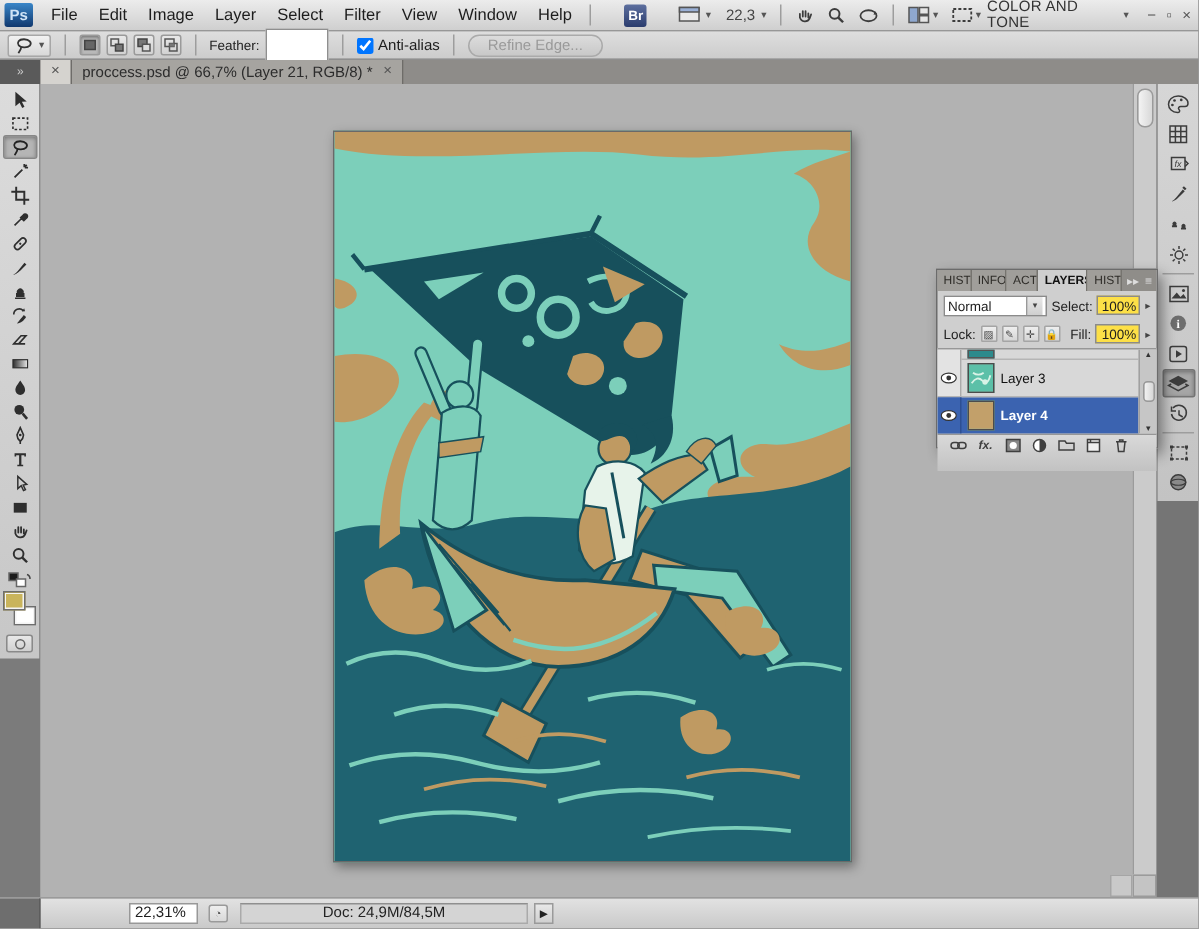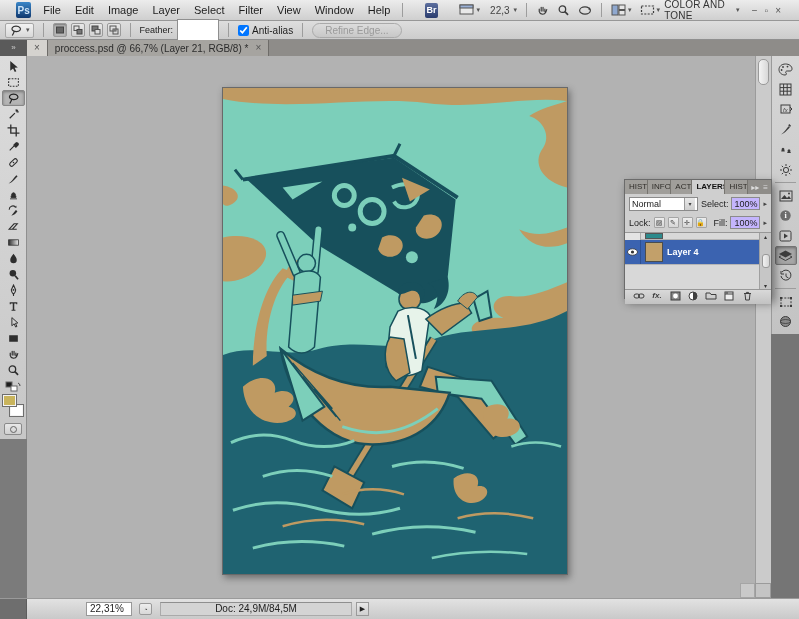--- a/index.html
+++ b/index.html
@@ -5,21 +5,21 @@
   * { box-sizing: border-box; margin: 0; padding: 0; }
   html,body { background:#888; }
   .app{
     position:relative; width:799px; height:619px; overflow:hidden;
     font-family:"Liberation Sans","DejaVu Sans",sans-serif; font-size:11px; color:#1d1d1d;
     background:#b2b2b2; user-select:none;
   }
   
   .menubar{position:absolute;left:0;top:0;width:799px;height:21px;
     background:linear-gradient(#ececec,#cfcfcf);border-bottom:1px solid #979797;
-    display:flex;align-items:center;padding:0 16px;}
+    display:flex;align-items:center;padding:0 3px;}
   .pslogo{width:20px;height:16px;border-radius:2px;background:linear-gradient(#3a86c8,#10386e);
     color:#cfe4f7;font-weight:bold;font-size:10px;display:flex;align-items:center;justify-content:center;margin-right:5px;}
   .mitem{padding:3px 7px;border-radius:2px;}
   .vsep{width:1px;height:14px;background:#9d9d9d;margin:0 5px;flex:0 0 auto;}
   .appbtn{display:flex;align-items:center;gap:2px;padding:1px 3px;border:1px solid transparent;border-radius:2px;}
   .brbtn{width:16px;height:15px;border-radius:2px;background:linear-gradient(#5d6f9e,#2a3c6e);
     color:#fff;font-size:9px;font-weight:bold;display:flex;align-items:center;justify-content:center;margin:0 17px;}
   .zoomval{font-size:10px;color:#444;padding:0 2px;}
   .dd{font-size:7px;color:#555;}
   .ws-switch{margin-left:auto;display:flex;align-items:center;gap:4px;font-size:10px;color:#333;letter-spacing:.2px;}
@@ -82,39 +82,39 @@
   .ptabs{height:14px;background:#8f8d89;display:flex;align-items:stretch;}
   .ptab{padding:0 4px;line-height:13px;font-size:8px;color:#2e2c28;border-right:1px solid #76746f;background:#a09e9a;white-space:nowrap;overflow:hidden;}
   .ptab.active{background:#cfcfcf;font-weight:bold;color:#111;}
   .ptabmenu{margin-left:auto;display:flex;align-items:center;gap:4px;padding:0 3px;color:#ddd;font-size:8px;}
   .prow{height:19px;display:flex;align-items:center;padding:0 4px;gap:3px;}
   .blendbox{width:76px;height:14px;background:#fff;border:1px solid #8b8b8b;display:flex;align-items:center;
     justify-content:space-between;padding:0 2px;font-size:9px;}
   .blendbox .ddbtn{width:11px;height:12px;background:linear-gradient(#e8e8e8,#cfcfcf);border-left:1px solid #999;
     display:flex;align-items:center;justify-content:center;font-size:6px;color:#444;}
   .plabel{font-size:9px;color:#222;}
-  .vbox{width:30px;height:13px;background:#c4b5fd;border:1px solid #8b8b8b;font-size:9px;text-align:right;padding:0 2px;line-height:12px;}
+  .vbox{width:30px;height:13px;background:#fde047;border:1px solid #8b8b8b;font-size:9px;text-align:right;padding:0 2px;line-height:12px;}
   .varr{font-size:7px;color:#444;}
   .lockico{width:11px;height:11px;display:flex;align-items:center;justify-content:center;border:1px solid #a5a5a5;
     border-radius:1px;background:linear-gradient(#eee,#d6d6d6);font-size:7px;color:#444;}
   .llist{position:relative;height:58px;background:#d8d8d8;border-top:1px solid #979797;border-bottom:1px solid #979797;overflow:hidden;}
   .lsliver{height:7px;display:flex;border-bottom:1px solid #b5b5b5;}
   .lsliver .eyecol{height:7px;}
   .lsliver .tmb{width:18px;height:6px;margin:0 4px;border:1px solid #555;background:#2c8a8c;}
   .lrow{height:25px;display:flex;align-items:center;border-bottom:1px solid #b5b5b5;}
   .eyecol{width:16px;height:100%;border-right:1px solid #ababab;display:flex;align-items:center;justify-content:center;background:#e3e3e3;flex:0 0 auto;}
   .thumb{width:18px;height:20px;border:1px solid #4c4c4c;margin:0 4px;flex:0 0 auto;background:#7ccfba;}
   .lname{font-size:9px;color:#111;}
   .lrow.selected{background:#3b63b0;}
   .lrow.selected .lname{color:#fff;font-weight:bold;}
   .lrow.selected .eyecol{background:#3b63b0;border-right-color:#2d4f92;}
   .lscroll{position:absolute;right:0;top:0;width:12px;height:100%;background:#c6c6c6;border-left:1px solid #a0a0a0;
     display:flex;flex-direction:column;justify-content:space-between;align-items:center;font-size:6px;color:#333;}
   .lscroll .th{width:8px;height:14px;background:linear-gradient(90deg,#f2f2f2,#d6d6d6);border:1px solid #999;border-radius:3px;}
-  .pbottom{height:14px;display:flex;align-items:flex-start;gap:6px;padding:0 8px;background:linear-gradient(#d9d9d9,#c2c2c2);color:#3f3f3f;}
+  .pbottom{height:14px;display:flex;align-items:flex-end;gap:6px;padding:12px 8px;background:linear-gradient(#d9d9d9,#c2c2c2);color:#3f3f3f;}
   .pbottom .bic{display:flex;align-items:center;justify-content:center;width:12px;height:11px;font-size:8px;}
   
   .statusbar{position:absolute;left:0;top:598px;width:799px;height:21px;
     background:linear-gradient(#e2e2e2,#c9c9c9);border-top:1px solid #9a9a9a;font-size:10px;}
   .sbdark{position:absolute;left:0;top:0;width:27px;height:20px;background:#6e6e6e;border-right:1px solid #5d5d5d;}
   .szoom{position:absolute;left:86px;top:3px;width:46px;height:14px;background:#fff;border:1px solid #989898;padding:0 3px;line-height:12px;}
   .sclock{position:absolute;left:139px;top:4px;width:13px;height:12px;border:1px solid #9a9a9a;border-radius:2px;
     background:linear-gradient(#eee,#d8d8d8);display:flex;align-items:center;justify-content:center;font-size:7px;color:#555;}
   .sdoc{position:absolute;left:160px;top:3px;width:192px;height:14px;border:1px solid #aaa;border-top-color:#8f8f8f;
     text-align:center;line-height:12px;color:#222;background:#d4d4d4;}
@@ -598,20 +598,34 @@
       <span class="plabel" style="margin-left:auto">Fill:</span>
       <span class="vbox">100%</span>
       <span class="varr">▸</span>
     </div>
     <div class="llist">
       <div style="margin-right:12px;">
         <div class="lsliver">
           <div class="eyecol"></div>
           <div class="tmb"></div>
         </div>
+        <div class="lrow">
+          <div class="eyecol">
+            <svg width="11" height="8" viewBox="0 0 11 8">
+                <ellipse cx="5.5" cy="4" rx="5" ry="3.2" fill="#fff" stroke="#333" stroke-width=".8"></ellipse>
+                <circle cx="5.5" cy="4" r="1.6" fill="#333"></circle>
+              </svg>
+          </div>
+          <svg class="thumb" viewBox="0 0 18 20">
+            <rect width="18" height="20" fill="#5cc0a8"></rect>
+            <path d="M2 14 q4 -6 8 -2 t6 -4 M3 6 q4 3 8 0" stroke="#d8f2e6" stroke-width="1.4" fill="none"></path>
+            <circle cx="12" cy="13" r="2" fill="#d8f2e6"></circle>
+          </svg>
+          <span class="lname">Layer 3</span>
+        </div>
         <div class="lrow selected">
           <div class="eyecol">
             <svg width="11" height="8" viewBox="0 0 11 8">
                 <ellipse cx="5.5" cy="4" rx="5" ry="3.2" fill="#fff" stroke="#333" stroke-width=".8"></ellipse>
                 <circle cx="5.5" cy="4" r="1.6" fill="#333"></circle>
               </svg>
           </div>
           <svg class="thumb" viewBox="0 0 18 20">
             <rect width="18" height="20" fill="#c2a06a"></rect>
           </svg>

